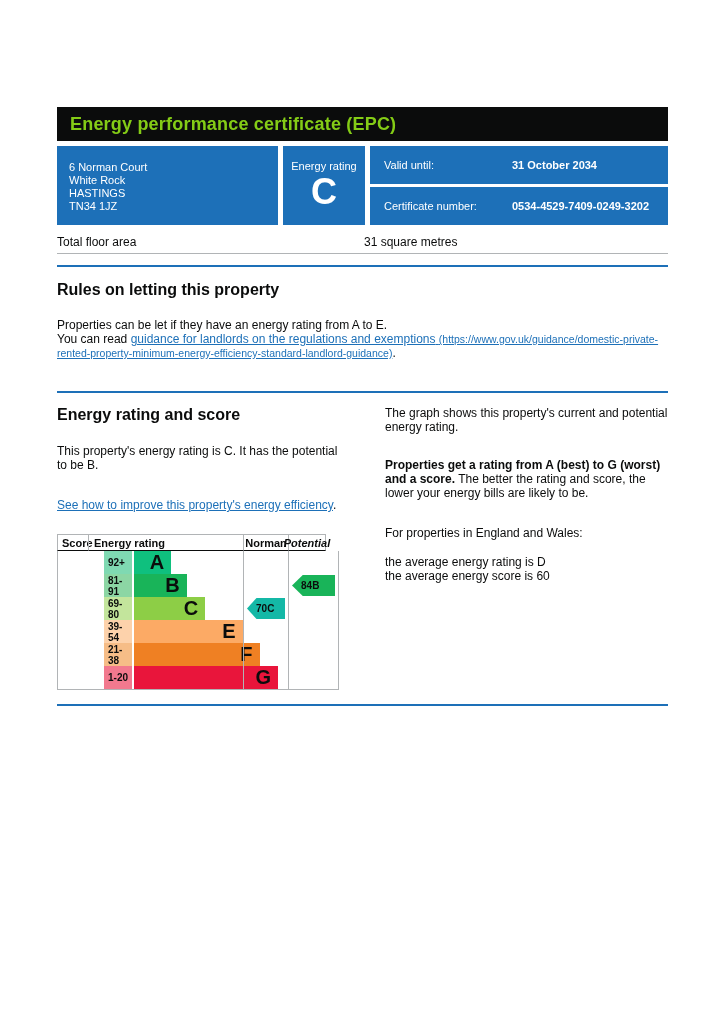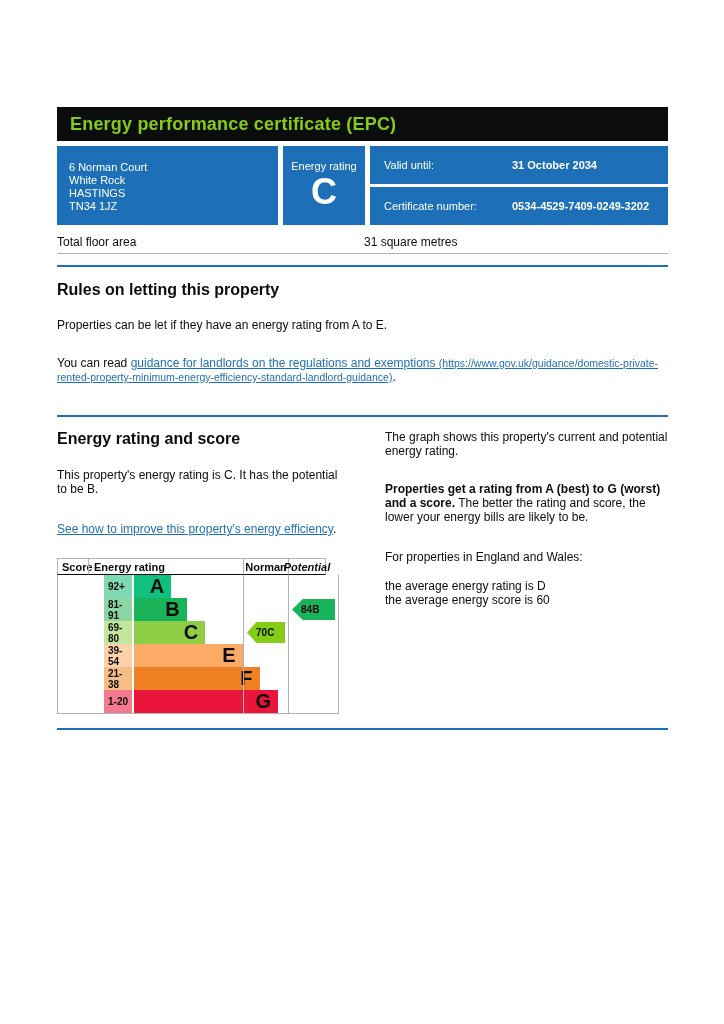--- a/index.html
+++ b/index.html
@@ -31,21 +31,21 @@
   .rule-2 { margin-top:31px; }
   .rule-3 { margin-top:14px; }
 
   h2 { font-size:16px; font-weight:bold; }
   p, .line { font-size:12px; line-height:14px; }
   a.link { color:#1d70b8; text-decoration:underline; cursor:pointer; }
   .small-url { font-size:10.5px; }
 
   .rules-section h2 { margin-top:14px; }
   .rules-p1 { margin-top:19px; }
-  .rules-p2 { margin-top:24px; max-width:611px; }
+  .rules-p2 { margin-top:0; max-width:611px; }
 
   
   .two-col { display:flex; margin-top:13px; }
   .col-left { width:300px; flex:none; }
   .col-right { width:283px; margin-left:28px; flex:none; }
   .col-left .p1 { margin-top:20px; max-width:292px; }
   .col-left .link-p { margin-top:26px; max-width:290px; }
   .col-right .rp1 { margin-top:0; }
   .col-right .rp2 { margin-top:24px; }
   .col-right .rp3 { margin-top:26px; }
@@ -162,21 +162,21 @@
                 <div class="epc-bar" style="background: rgb(239, 128, 35); width: 81%;">F</div>
               </div>
           </div>
           <div class="epc-row">
             <div class="epc-score" style="background: rgb(242, 121, 142);">1-20</div>
             <div class="epc-bar-cell">
                 <div class="epc-bar" style="background: rgb(233, 21, 59); width: 93%;">G</div>
               </div>
           </div>
           <div class="epc-col epc-col-current">
-            <div class="epc-arrow" style="background: #84cc16; top: 47px;">
+            <div class="epc-arrow" style="background: #14b8a6; top: 47px;">
                 <span>70</span>
                 <span>C</span>
               </div>
           </div>
           <div class="epc-col epc-col-potential">
             <div class="epc-arrow" style="background: rgb(25, 180, 89); top: 24px;">
                 <span>84</span>
                 <span>B</span>
               </div>
           </div>

